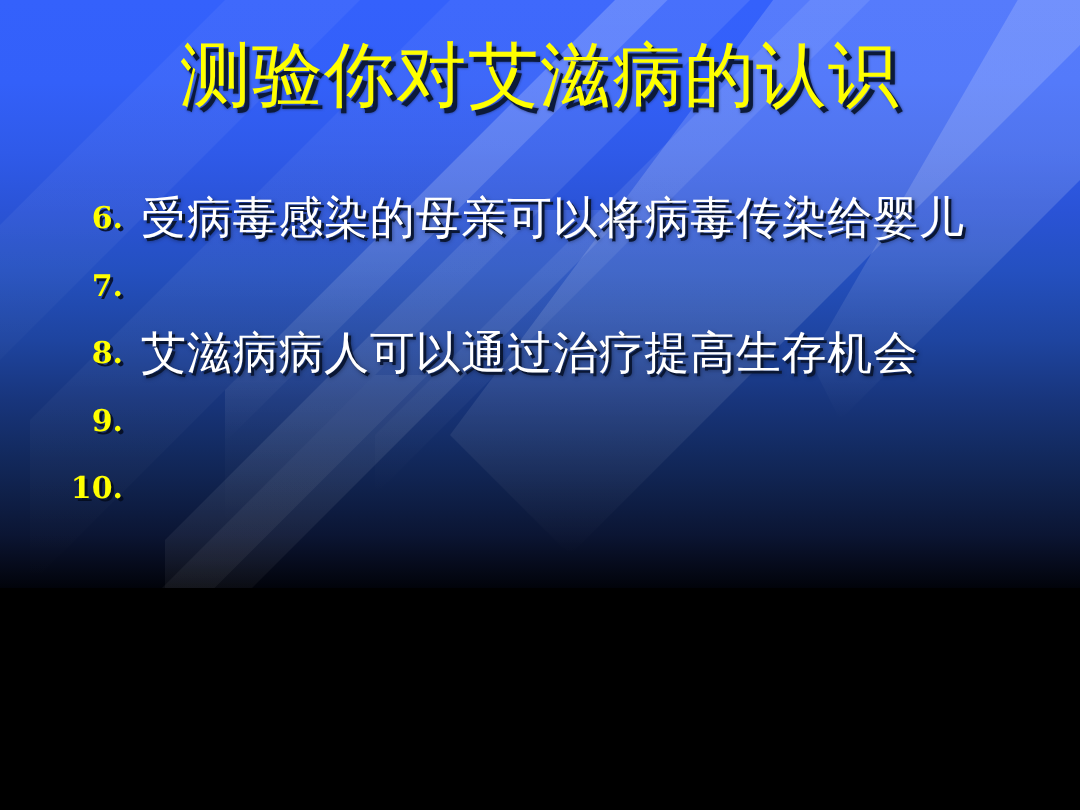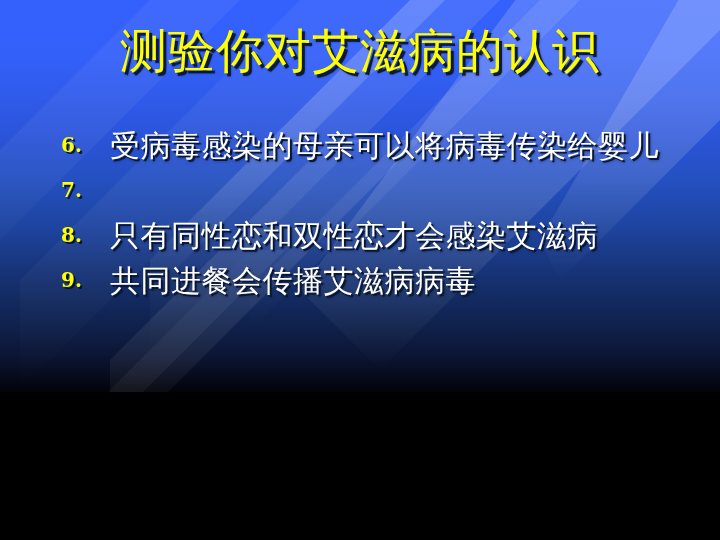--- a/index.html
+++ b/index.html
@@ -88,21 +88,20 @@
   .li-text {
     flex: 1 1 auto;
     font-family: "DejaVu Serif", "Liberation Serif", serif;
     font-size: 30px;
     line-height: 39px;
     color: #ffffff;
     text-shadow:
        2px 2px 0 #0a1734,
        2px 2px 3px rgba(0,0,0,0.5);
     letter-spacing: 0.5px;
-    margin-left: 16px;
   }
   .li-wide .li-text { padding-right: 4px; }
 </style>
 </head>
 <body>
 
 <div id="slide">
 
   <div id="bands">
     <svg viewBox="0 0 720 540" xmlns="http://www.w3.org/2000/svg" aria-hidden="true">
@@ -168,25 +167,25 @@
       <span class="li-num">6.</span>
       <span class="li-text">受病毒感染的母亲可以将病毒传染给婴儿</span>
     </div>
 
     <div class="list-item">
       <span class="li-num">7.</span>
     </div>
 
     <div class="list-item">
       <span class="li-num">8.</span>
-      <span class="li-text">只有同性恋和双性恋才会感染艾滋病</span>
+      <span class="li-text">艾滋病病人可以通过治疗提高生存机会</span>
     </div>
 
     <div class="list-item">
       <span class="li-num">9.</span>
-      <span class="li-text">共同进餐会传播艾滋病病毒</span>
     </div>
 
     <div class="list-item li-wide">
+      <span class="li-num">10.</span>
     </div>
 
   </div>
 </div>
 
 </body></html>

